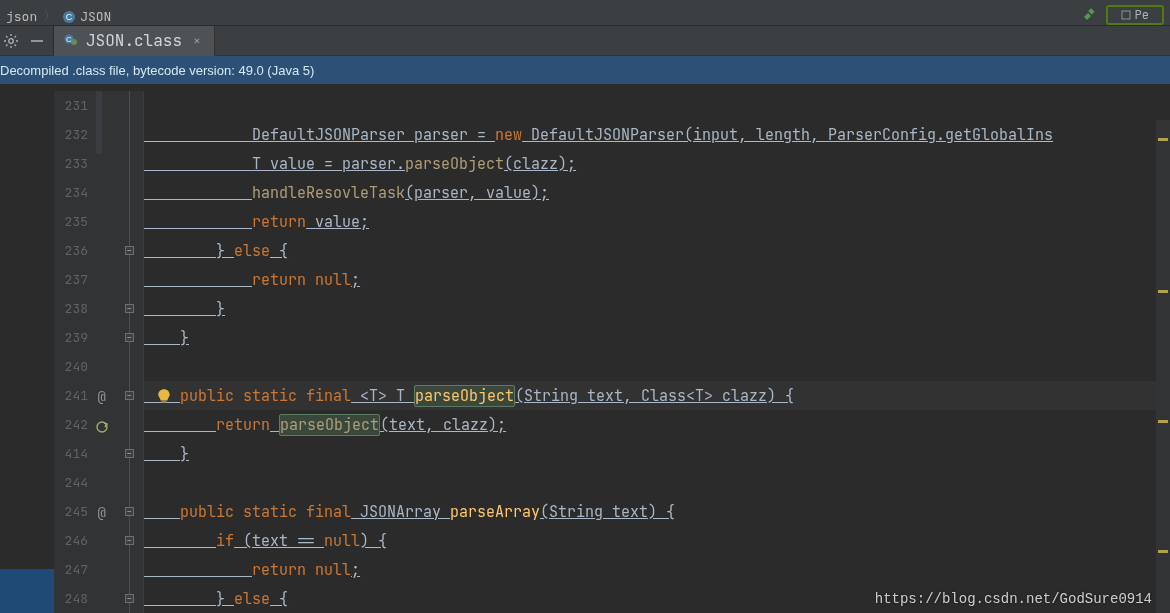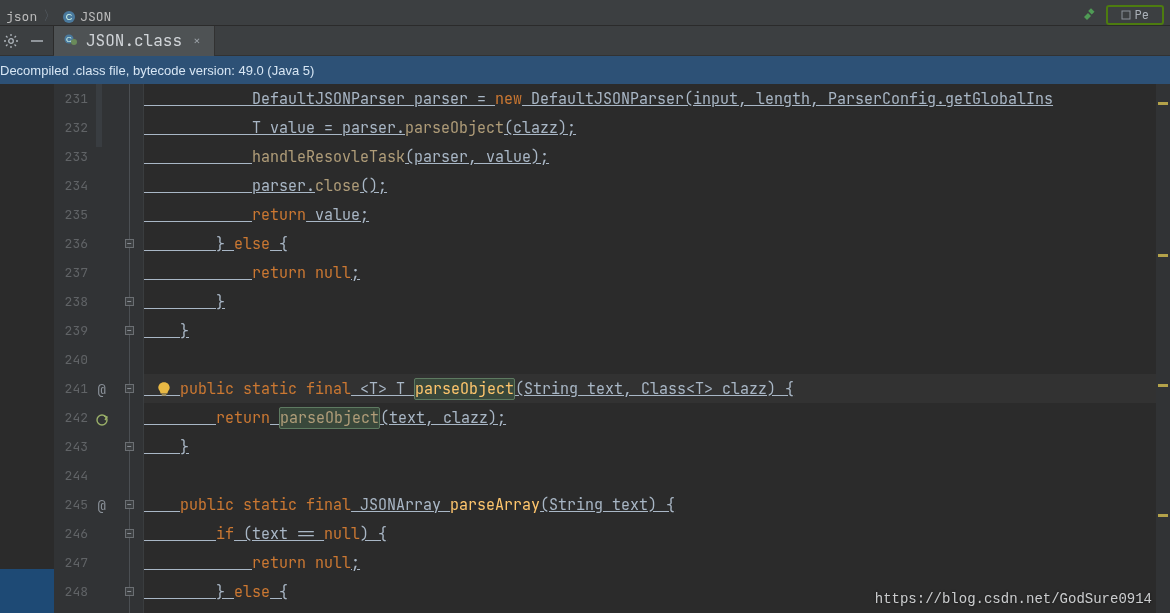--- a/index.html
+++ b/index.html
@@ -17,21 +17,21 @@
   .strip { height:30px; background:#3c3f41; display:flex; align-items:center; border-bottom:1px solid #323232;}
   .strip-left { width:54px; display:flex; align-items:center; justify-content:flex-end; gap:10px; padding-right:8px; height:100%; border-right:1px solid #2b2b2b;}
   .strip-left .icon-btn { width:16px; height:16px; display:flex; align-items:center; justify-content:center; cursor:pointer;}
   .tab { height:30px; background:#4e5254; display:flex; align-items:center; padding:0 10px; gap:8px; border-right:1px solid #323232;}
   .tab .file-icon svg { width:14px; height:14px;}
   .tab-label { font-size:16px; color:#d0d4d8;}
   .tab .close-x { color:#9aa0a6; font-size:13px; cursor:pointer; width:14px; text-align:center;}
   
   .banner { height:28px; background:#2d5176; color:#d7e6f4; display:flex; align-items:center; font-size:13px; font-family:"Segoe UI",Arial,sans-serif; }
   
-  .editor { position:relative; display:flex; height:529px; }
+  .editor { position:relative; display:flex; height:529px;align-items:flex-end; }
   .left-margin { width:54px; background:#2b2b2b; }
   .gutter { width:90px; background:#313335; display:flex; flex-direction:column; position:relative; border-right:1px solid #3a3d3f;}
   .code-area { flex:1; background:#2b2b2b; position:relative; overflow:hidden;}
   .line { height:29px; display:flex; align-items:center; }
   .g-row { height:29px; display:flex; align-items:center; position:relative;}
   .lineno { width:34px; text-align:right; color:#606366; font-size:13px; flex-shrink:0;}
   .icons-col { width:28px; display:flex; align-items:center; justify-content:center; gap:2px;}
   .fold-col { width:28px; display:flex; align-items:center; justify-content:center;}
   .fold-mark { width:9px; height:9px; border:1px solid #6b6f73; background:#3c3f41; display:flex; align-items:center; justify-content:center; font-size:9px; color:#a2a8ae; line-height:7px; cursor:pointer;}
   .fold-line { position:absolute; left:75px; top:0; bottom:0; width:1px; background:#4b4f53;}
@@ -211,21 +211,21 @@
         <span class="icon-run">
           <svg viewBox="0 0 14 14">
               <circle cx="7" cy="7" r="5" fill="none" stroke="#9ab069" stroke-width="1.4"></circle>
               <path d="M9 3 L12 4 L10 7" fill="none" stroke="#9ab069" stroke-width="1.4"></path>
             </svg>
         </span>
       </span>
       <span class="fold-col"></span>
     </div>
     <div class="g-row">
-        <span class="lineno">243</span>
+        <span class="lineno">414</span>
         <span class="icons-col"></span>
         <span class="fold-col">
           <span class="fold-mark">–</span>
         </span>
       </div>
     <div class="g-row">
         <span class="lineno">244</span>
         <span class="icons-col"></span>
         <span class="fold-col"></span>
       </div>
@@ -261,23 +261,20 @@
 
   <div class="code-area">
     <div class="line">
         <pre class="codeline"><span class="id">            DefaultJSONParser parser = </span><span class="kw">new</span><span class="id"> DefaultJSONParser(input, length, ParserConfig.getGlobalIns</span></pre>
       </div>
     <div class="line">
         <pre class="codeline"><span class="id">            T value = parser.</span><span class="mcall">parseObject</span><span class="id">(clazz);</span></pre>
       </div>
     <div class="line">
         <pre class="codeline"><span class="id">            </span><span class="mcall">handleResovleTask</span><span class="id">(parser, value);</span></pre>
-      </div>
-    <div class="line">
-        <pre class="codeline"><span class="id">            parser.</span><span class="mcall">close</span><span class="id">();</span></pre>
       </div>
     <div class="line">
         <pre class="codeline"><span class="id">            </span><span class="kw">return</span><span class="id"> value;</span></pre>
       </div>
     <div class="line">
         <pre class="codeline"><span class="id">        } </span><span class="kw">else</span><span class="id"> {</span></pre>
       </div>
     <div class="line">
         <pre class="codeline"><span class="id">            </span><span class="kw">return null</span><span class="id">;</span></pre>
       </div>

